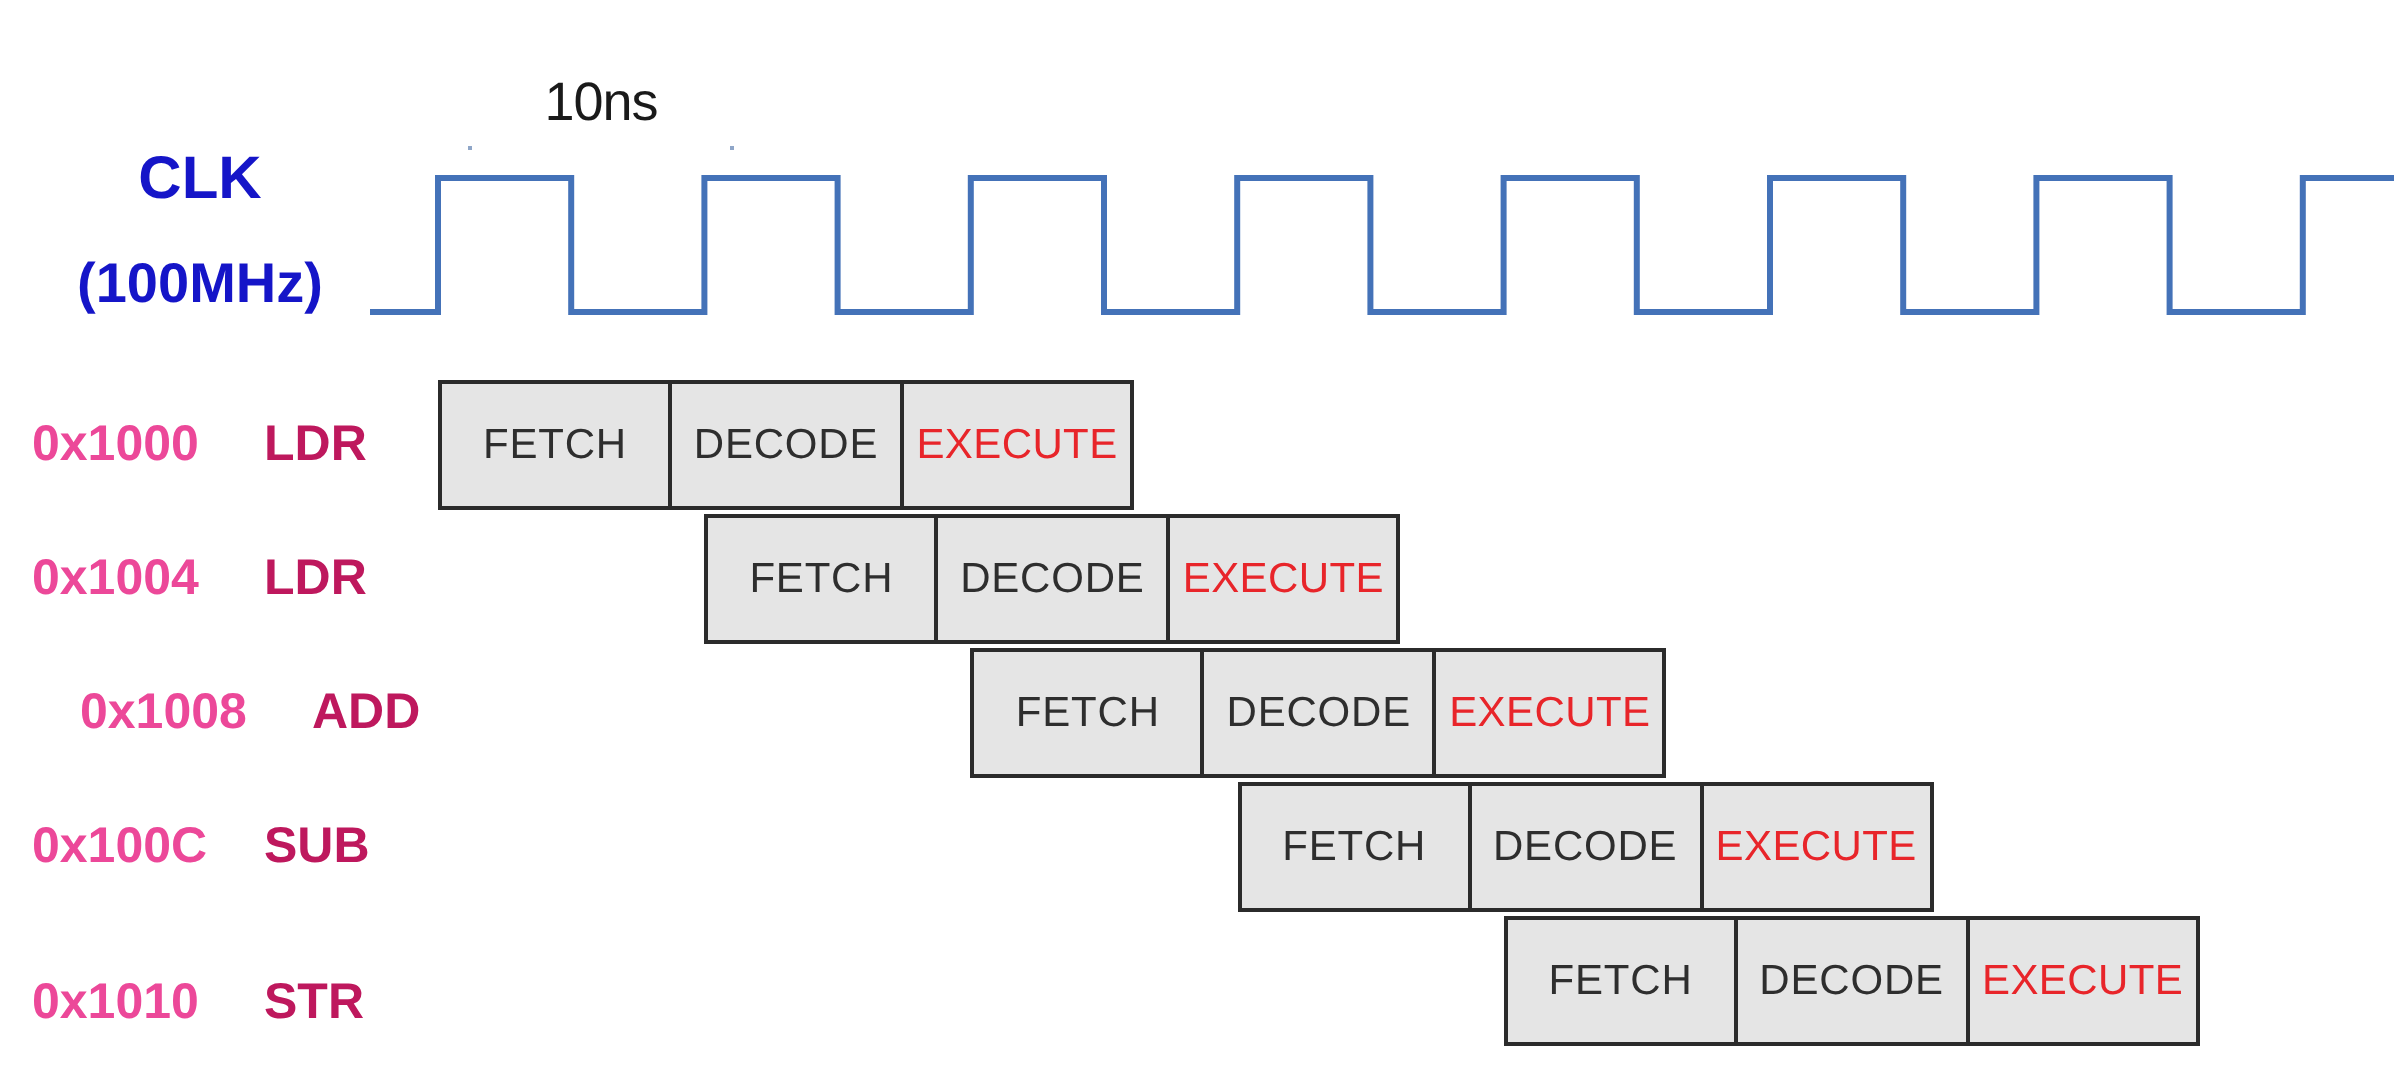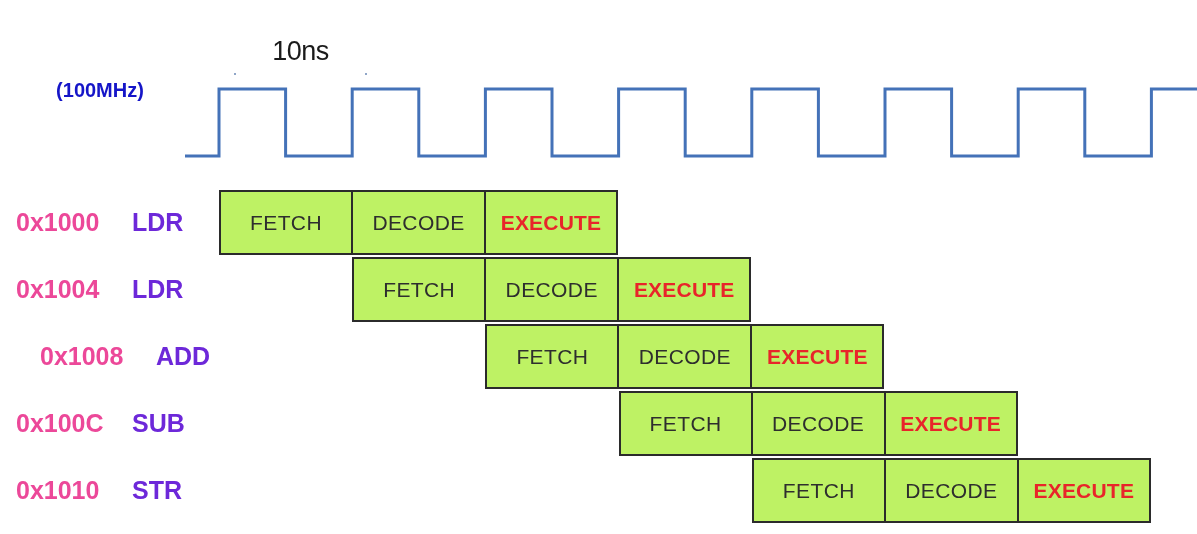--- a/index.html
+++ b/index.html
@@ -79,21 +79,21 @@
     position: absolute;
     left: 0;
     top: 72px;
     width: 200px;
     text-align: center;
     color: #1515c8;
     font-weight: bold;
     font-size: 30px;
     line-height: 36px;
   }
-  #clk-label .line2 { font-size: 20px; }
+  #clk-label .line2 { font-size: 28px; margin-top: 16px; }
 
   
   #clk-wave {
     position: absolute;
     left: 185px;
     top: 80px;
     width: 1012px;
     height: 88px;
   }
 
@@ -109,66 +109,67 @@
     white-space: nowrap;
   }
   .row-label .addr {
     position: absolute;
     left: 16px;
     color: #ec4899;
   }
   .row-label .mnem {
     position: absolute;
     left: 132px;
-    color: #6d28d9;
+    color: #be185d;
   }
 
   .stage-row {
     position: absolute;
     height: 65px;
     display: flex;
   }
   .stage-cell {
-    width: 133px;
+    width: 116px;
     height: 65px;
     box-sizing: border-box;
     border: 2px solid #2b2b2b;
     border-right-width: 1px;
     border-left-width: 1px;
-    background: #bef264;
+    background: #e5e5e5;
     display: flex;
     align-items: center;
     justify-content: center;
     font-size: 21px;
     color: #2e2e2e;
     letter-spacing: 0.4px;
   }
   .stage-cell:first-child { border-left-width: 2px; }
   .stage-cell:last-child  { border-right-width: 2px; }
   .stage-cell.execute {
     color: #e8252a;
-    font-weight: bold;
+    font-weight: normal;
     letter-spacing: 0.2px;
   }
 </style>
 </head>
 <body>
 
 <div id="canvas">
 
   <div id="period-annotation">
     <div class="tick-dotted left"></div>
     <div class="tick-dotted right"></div>
     <div class="arrow-line"></div>
     <div class="arrow-head left"></div>
     <div class="arrow-head right"></div>
     <div id="period-label">10ns</div>
   </div>
 
   <div id="clk-label">
+    <div class="line1">CLK</div>
     <div class="line2">(100MHz)</div>
   </div>
 
   <svg id="clk-wave" viewBox="0 0 1012 88" preserveAspectRatio="none">
     <polyline id="clk-path" fill="none" stroke="#4472b8" stroke-width="3" stroke-linejoin="miter" points="0.0,76.0 34.0,76.0 34.0,9.0 100.6,9.0 100.6,76.0 167.2,76.0 167.2,9.0 233.8,9.0 233.8,76.0 300.4,76.0 300.4,9.0 367.0,9.0 367.0,76.0 433.6,76.0 433.6,9.0 500.2,9.0 500.2,76.0 566.8,76.0 566.8,9.0 633.4,9.0 633.4,76.0 700.0,76.0 700.0,9.0 766.6,9.0 766.6,76.0 833.2,76.0 833.2,9.0 899.8,9.0 899.8,76.0 966.4,76.0 966.4,9.0 1012.0,9.0"></polyline>
   </svg>
 
   <div id="rows">
       <div class="row-label" style="top: 207px;">
         <span class="addr">0x1000</span>
@@ -199,21 +200,21 @@
       </div>
       <div class="row-label" style="top: 408px; text-align: right;">
         <span class="addr">0x100C</span>
         <span class="mnem">SUB</span>
       </div>
       <div class="stage-row" style="top: 391px; left: 618.6px; height: 65px;">
         <div class="stage-cell">FETCH</div>
         <div class="stage-cell">DECODE</div>
         <div class="stage-cell execute">EXECUTE</div>
       </div>
-      <div class="row-label" style="top: 475px; padding-left: 16px;">
+      <div class="row-label" style="top: 486px; padding-left: 16px;">
         <span class="addr">0x1010</span>
         <span class="mnem">STR</span>
       </div>
       <div class="stage-row" style="top: 458px; left: 751.8px; height: 65px;">
         <div class="stage-cell">FETCH</div>
         <div class="stage-cell">DECODE</div>
         <div class="stage-cell execute">EXECUTE</div>
       </div>
     </div>
 

